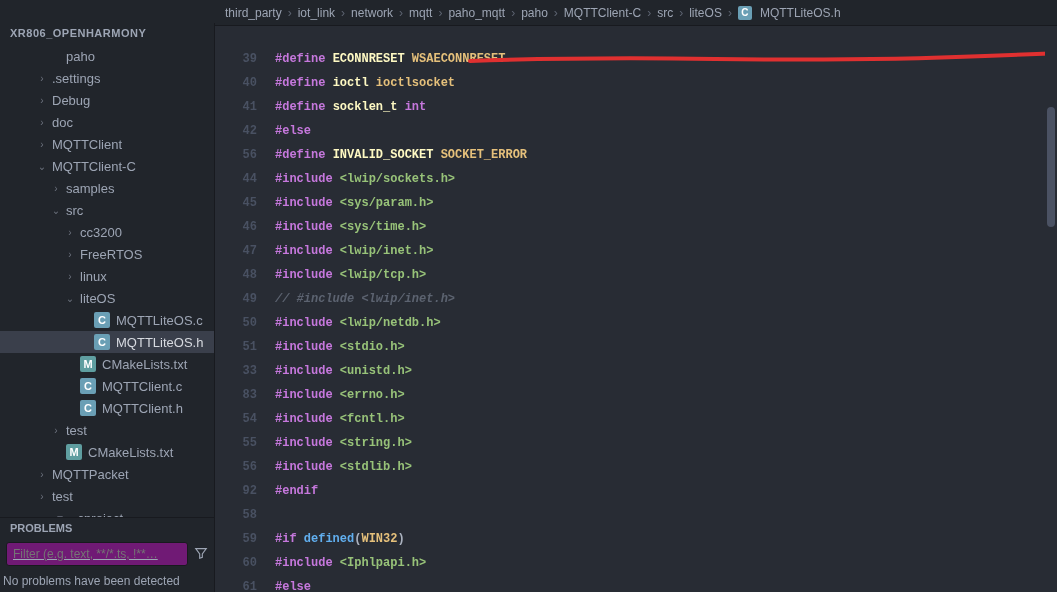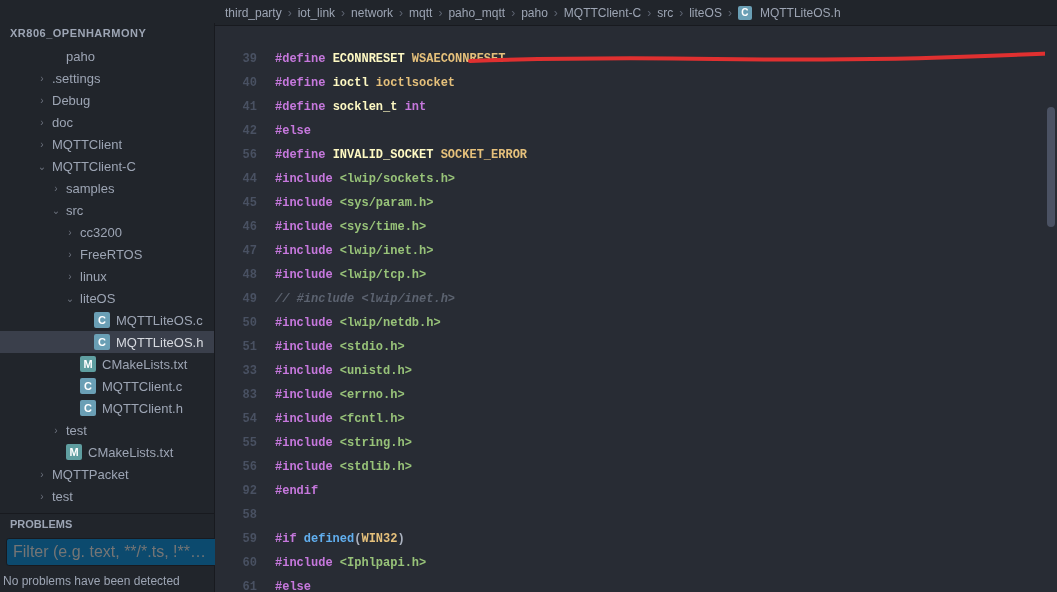--- a/index.html
+++ b/index.html
@@ -75,26 +75,27 @@
   border-top: 1px solid #181a1f;
 }
 .filter-row {
   display: flex;
   align-items: center;
   padding: 4px 6px;
   gap: 6px;
 }
 .filter-input {
   flex: 1;
-  background: #0c4a6e;
+  background: #701a75;
   border: 1px solid #181a1f;
   color: #9da5b4;
   padding: 4px 6px;
-  font-size: 16px;
+  font-size: 12px;
   border-radius: 3px;
+  text-decoration: underline;
 }
 .filter-icon { color: #9da5b4; cursor: pointer; }
 .problems-msg {
   padding: 4px 3px;
   font-size: 12px;
   color: #9da5b4;
 }
 .main {
   flex: 1;
   display: flex;

